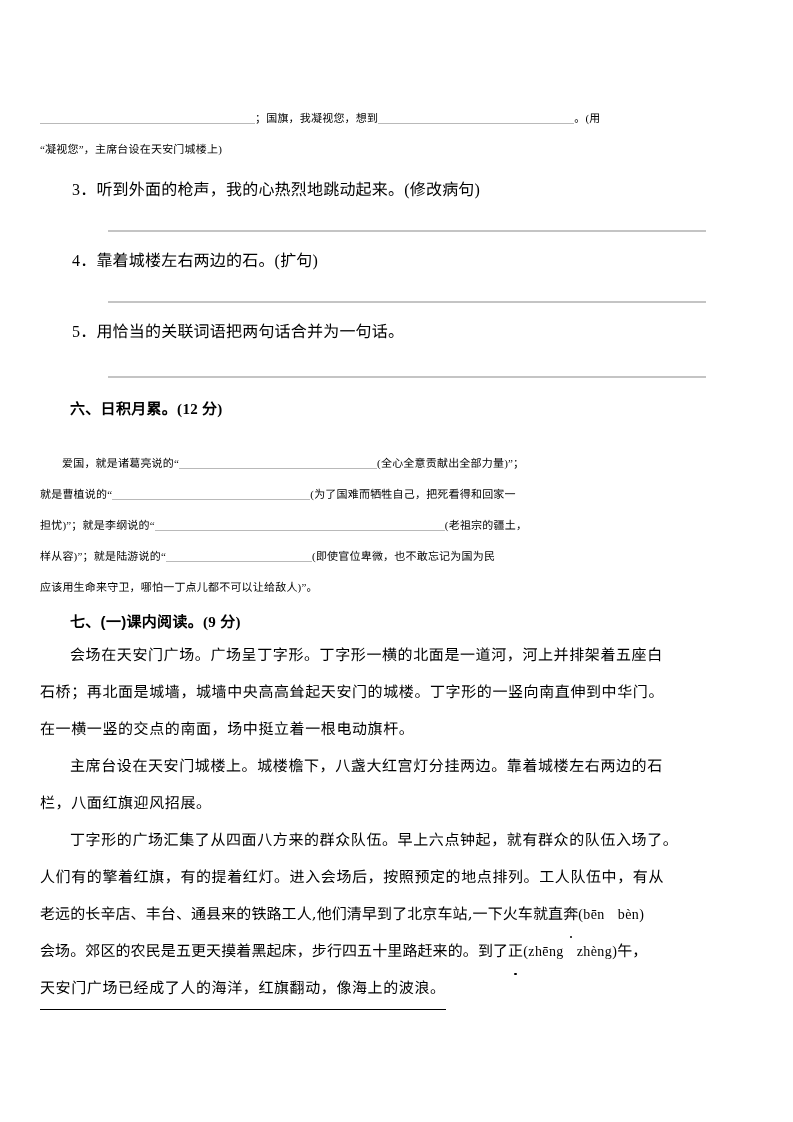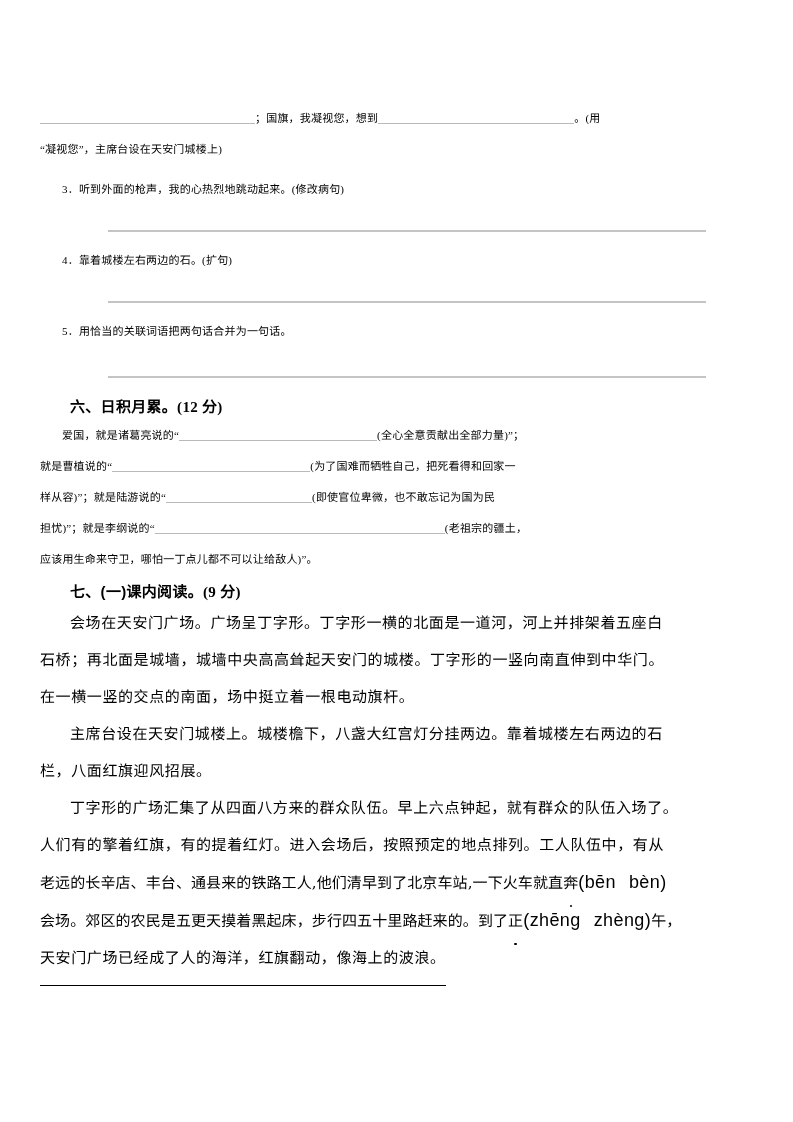--- a/index.html
+++ b/index.html
@@ -30,21 +30,21 @@
     width: 714px;
   }
 
   
   .line {
     font-size: 11px;
     line-height: 31px;
     letter-spacing: 0.2px;
     white-space: nowrap;
   }
-  .indent2 { text-indent: 2em; }
+  .indent2 { text-indent: 2em; margin-top: 24px; }
   .hang { display: block; }
 
   
   .blank {
     display: inline-block;
     border-bottom: 1.6px solid #b9b9b9;
     vertical-align: -2px;
     height: 15px;
   }
   .blank-dark {
@@ -66,21 +66,21 @@
   .sp-24 { height: 24px; }
   .sp-28 { height: 28px; }
   .sp-8  { height: 8px; }
   .sp-4  { height: 4px; }
 
   
   .sec-head {
     font-family: "Liberation Sans", "DejaVu Sans", sans-serif;
     font-weight: bold;
     font-size: 15px;
-    line-height: 25px;
+    line-height: 30px;
     text-indent: 2em;
     letter-spacing: 0.3px;
   }
   .sec-head .pts {
     font-family: "Liberation Serif", "DejaVu Serif", serif;
     font-weight: bold;
   }
 
   
   .passage {
@@ -106,36 +106,36 @@
     position: absolute;
     left: 50%;
     bottom: -5px;
     width: 2.4px;
     height: 2.4px;
     margin-left: -1.2px;
     border-radius: 50%;
     background: #000;
   }
   .pinyin {
-    font-family: Liberation Sans, sans-serif;
-    font-size: 18px;
+    font-family: Liberation Serif, serif;
+    font-size: 14px;
     letter-spacing: 0.4px;
   }
   .py-gap { display: inline-block; width: 13px; }
 
   
   .u-sentence {
     border-bottom: 1.6px solid #000;
-    padding-bottom: 8px;
+    padding-bottom: 2px;
     display: inline-block;
   }
 
   .q-list { }
   .q-item {
-    font-size: 11px;
+    font-size: 16px;
     line-height: 33px;
     text-indent: 2em;
     white-space: nowrap;
     letter-spacing: 0.2px;
   }
 </style>
 </head>
 <body>
 
 <div class="page">
@@ -178,25 +178,25 @@
 
     <div class="line indent2">
       <span>爱国，就是诸葛亮说的“</span><span class="blank" style="width:198px;"></span><span>(全心全意贡献出全部力量)”；</span>
     </div>
 
     <div class="line">
       <span>就是曹植说的“</span><span class="blank" style="width:198px;"></span><span>(为了国难而牺牲自己，把死看得和回家一</span>
     </div>
 
     <div class="line">
+      <span>担忧)”；就是李纲说的“</span><span class="blank" style="width:290px;"></span><span>(老祖宗的疆土，</span>
+    </div>
+
+    <div class="line">
       <span>样从容)”；就是陆游说的“</span><span class="blank" style="width:146px;"></span><span>(即使官位卑微，也不敢忘记为国为民</span>
-    </div>
-
-    <div class="line">
-      <span>担忧)”；就是李纲说的“</span><span class="blank" style="width:290px;"></span><span>(老祖宗的疆土，</span>
     </div>
 
     <div class="line">应该用生命来守卫，哪怕一丁点儿都不可以让给敌人)”。</div>
 
     <div class="sp-4"></div>
 
     <div class="sec-head">
       <span>七、(一)课内阅读。</span><span class="pts">(9 分)</span>
     </div>
 

